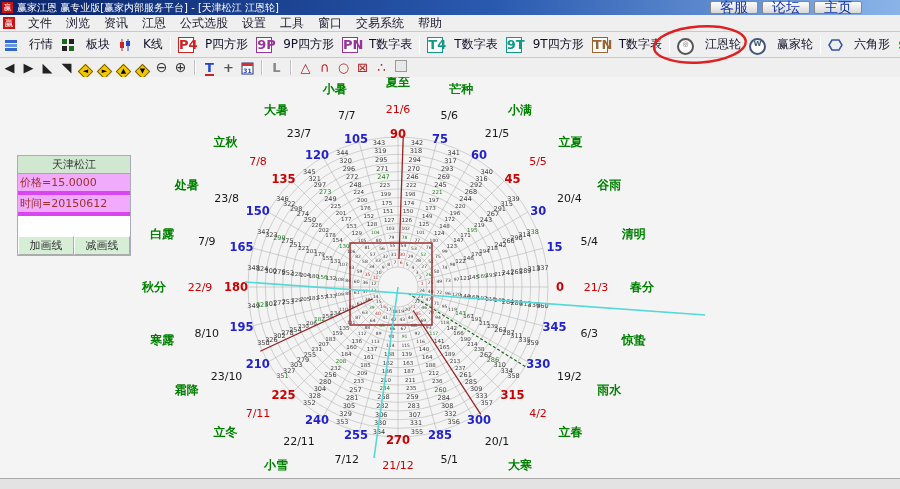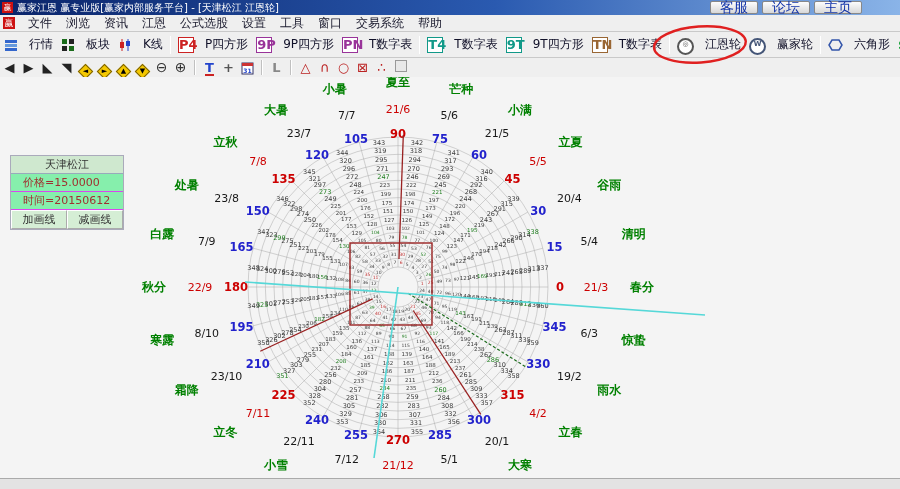--- a/index.html
+++ b/index.html
@@ -36,25 +36,25 @@
   #drawbar{position:absolute;left:0;top:58px;width:900px;height:19px;background:#efefef;
     border-bottom:1px solid #cfcfcf;display:flex;align-items:center;font-size:13px;}
   .draw-item{width:19px;text-align:center;line-height:17px;}
   .diamond{display:inline-block;width:9px;height:9px;background:#f4c800;border:1px solid #7a6000;
     transform:rotate(45deg);position:relative;top:1px;}
   .diamond span{display:block;transform:rotate(-45deg);font-size:7px;line-height:9px;color:#000;}
   .draw-sep{width:1px;height:15px;background:#c0c0c0;border-right:1px solid #fff;margin:0 4px;}
   .red-glyph{color:#bb2222;}
   .grey-box{display:inline-block;width:10px;height:10px;border:1px solid #999;background:#e8e8e8;}
   
-  #panel{position:absolute;left:10px;top:78px;width:112px;border:1px solid #aab;background:#fff;
+  #panel{position:absolute;left:17px;top:78px;width:112px;border:1px solid #aab;background:#fff;
     font-size:11px;}
   #panel-header{background:#cfe8cf;color:#333;text-align:center;padding:1px 0;border-bottom:1px solid #9ab;}
-  .panel-row{background:#86efac;color:#a03030;padding:1px 12px;border-bottom:1px solid #d946ef;white-space:nowrap;}
-  #panel-buttons{display:flex;}
+  .panel-row{background:#f0abfc;color:#a03030;padding:1px 2px;border-bottom:4px solid #d946ef;white-space:nowrap;}
+  #panel-buttons{display:flex;margin-top:20px;}
   .panel-btn{flex:1;background:#d5eed5;border:1px outset #fff;font-size:11px;color:#333;
     text-align:center;padding:1px 0;cursor:default;}
   
   #client{position:absolute;left:0;top:77px;width:900px;height:401px;background:#f4f4f4;}
   #wheel-svg{position:absolute;left:0;top:0;}
   
   #statusbar{position:absolute;left:0;top:478px;width:900px;height:11px;background:#e3e3e3;
     border-top:1px solid #aaa;}
   #annotation-svg{position:absolute;left:0;top:0;pointer-events:none;z-index:50;}
 </style>

